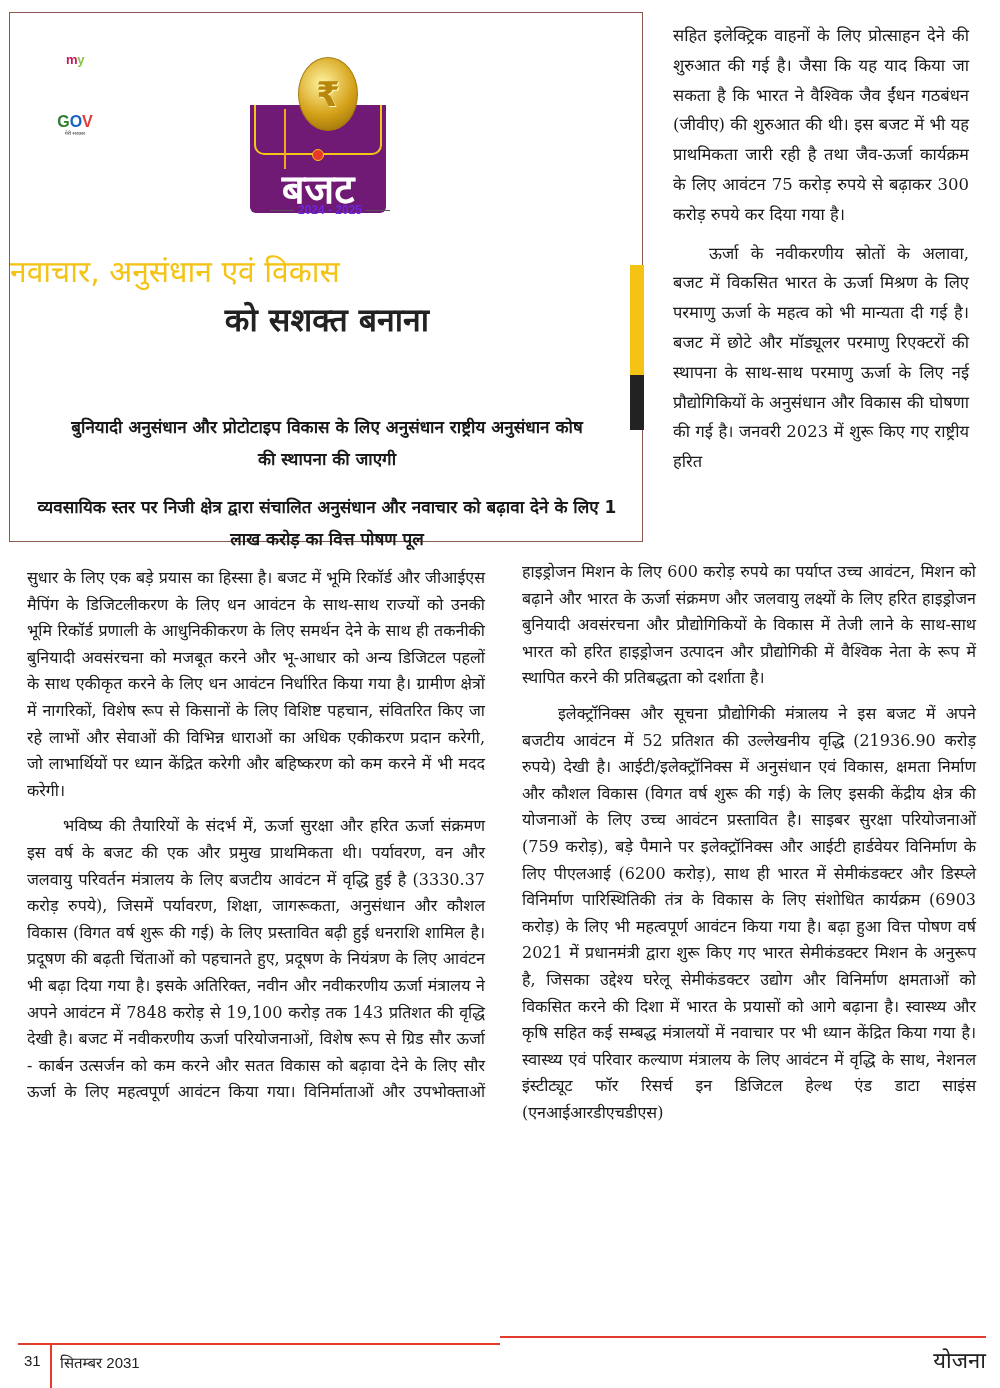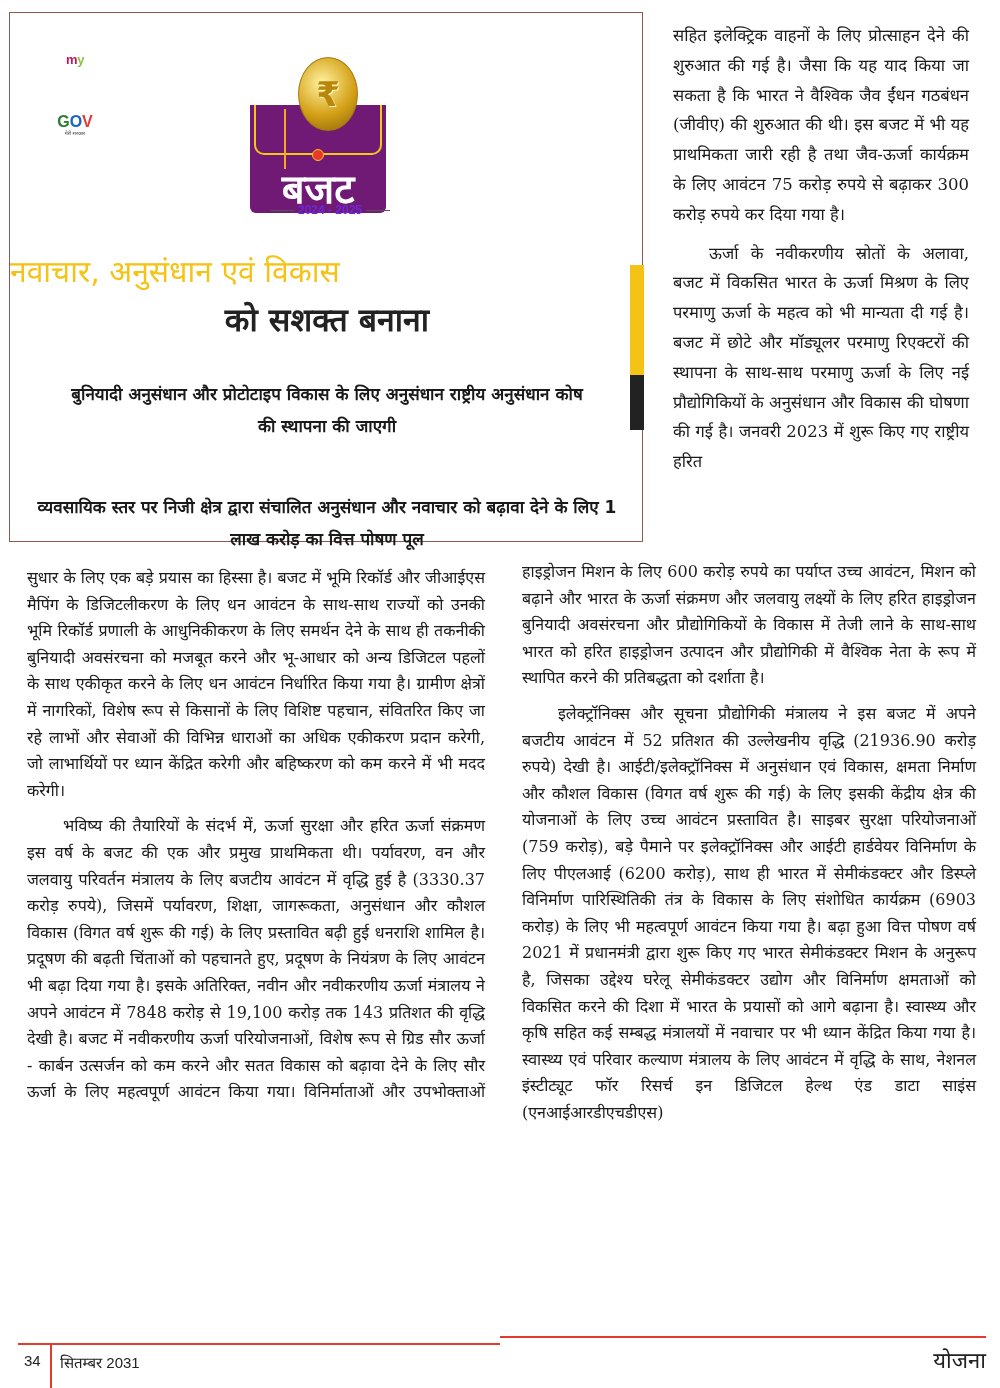--- a/index.html
+++ b/index.html
@@ -77,21 +77,21 @@
       <div class="env-line"></div>
       <div class="env-btn"></div>
       <div class="env-label">बजट</div>
     </div>
   </div>
   <div class="year">2024 - 2025</div>
 
   <div class="title-1">नवाचार, अनुसंधान एवं विकास</div>
   <div class="title-2">को सशक्त बनाना</div>
 
-  <div class="hl hl-1" style="padding:0 55px; box-sizing:border-box;">बुनियादी अनुसंधान और प्रोटोटाइप विकास के लिए अनुसंधान राष्ट्रीय अनुसंधान कोष की स्थापना की जाएगी</div>
+  <div class="hl hl-1" style="padding:0 55px; box-sizing:border-box;margin-top:33px;">बुनियादी अनुसंधान और प्रोटोटाइप विकास के लिए अनुसंधान राष्ट्रीय अनुसंधान कोष की स्थापना की जाएगी</div>
   <div class="hl hl-2" style="padding:0 20px; box-sizing:border-box;margin-top:28px;">व्यवसायिक स्तर पर निजी क्षेत्र द्वारा संचालित अनुसंधान और नवाचार को बढ़ावा देने के लिए 1 लाख करोड़ का वित्त पोषण पूल</div>
 </div>
 
 <div class="accent-yellow"></div>
 <div class="accent-black"></div>
 
 <div class="col col-right-top">
   <p class="last">सहित इलेक्ट्रिक वाहनों के लिए प्रोत्साहन देने की शुरुआत की गई है। जैसा कि यह याद किया जा सकता है कि भारत ने वैश्विक जैव ईंधन गठबंधन (जीवीए) की शुरुआत की थी। इस बजट में भी यह प्राथमिकता जारी रही है तथा जैव-ऊर्जा कार्यक्रम के लिए आवंटन 75 करोड़ रुपये से बढ़ाकर 300 करोड़ रुपये कर दिया गया है।</p>
   <p class="ind last">ऊर्जा के नवीकरणीय स्रोतों के अलावा, बजट में विकसित भारत के ऊर्जा मिश्रण के लिए परमाणु ऊर्जा के महत्व को भी मान्यता दी गई है। बजट में छोटे और मॉड्यूलर परमाणु रिएक्टरों की स्थापना के साथ-साथ परमाणु ऊर्जा के लिए नई प्रौद्योगिकियों के अनुसंधान और विकास की घोषणा की गई है। जनवरी 2023 में शुरू किए गए राष्ट्रीय हरित</p>
 </div>
@@ -102,15 +102,15 @@
 </div>
 
 <div class="col col-right">
   <p class="last">हाइड्रोजन मिशन के लिए 600 करोड़ रुपये का पर्याप्त उच्च आवंटन, मिशन को बढ़ाने और भारत के ऊर्जा संक्रमण और जलवायु लक्ष्यों के लिए हरित हाइड्रोजन बुनियादी अवसंरचना और प्रौद्योगिकियों के विकास में तेजी लाने के साथ-साथ भारत को हरित हाइड्रोजन उत्पादन और प्रौद्योगिकी में वैश्विक नेता के रूप में स्थापित करने की प्रतिबद्धता को दर्शाता है।</p>
   <p class="ind">इलेक्ट्रॉनिक्स और सूचना प्रौद्योगिकी मंत्रालय ने इस बजट में अपने बजटीय आवंटन में 52 प्रतिशत की उल्लेखनीय वृद्धि (21936.90 करोड़ रुपये) देखी है। आईटी/इलेक्ट्रॉनिक्स में अनुसंधान एवं विकास, क्षमता निर्माण और कौशल विकास (विगत वर्ष शुरू की गई) के लिए इसकी केंद्रीय क्षेत्र की योजनाओं के लिए उच्च आवंटन प्रस्तावित है। साइबर सुरक्षा परियोजनाओं (759 करोड़), बड़े पैमाने पर इलेक्ट्रॉनिक्स और आईटी हार्डवेयर विनिर्माण के लिए पीएलआई (6200 करोड़), साथ ही भारत में सेमीकंडक्टर और डिस्प्ले विनिर्माण पारिस्थितिकी तंत्र के विकास के लिए संशोधित कार्यक्रम (6903 करोड़) के लिए भी महत्वपूर्ण आवंटन किया गया है। बढ़ा हुआ वित्त पोषण वर्ष 2021 में प्रधानमंत्री द्वारा शुरू किए गए भारत सेमीकंडक्टर मिशन के अनुरूप है, जिसका उद्देश्य घरेलू सेमीकंडक्टर उद्योग और विनिर्माण क्षमताओं को विकसित करने की दिशा में भारत के प्रयासों को आगे बढ़ाना है। स्वास्थ्य और कृषि सहित कई सम्बद्ध मंत्रालयों में नवाचार पर भी ध्यान केंद्रित किया गया है। स्वास्थ्य एवं परिवार कल्याण मंत्रालय के लिए आवंटन में वृद्धि के साथ, नेशनल इंस्टीट्यूट फॉर रिसर्च इन डिजिटल हेल्थ एंड डाटा साइंस (एनआईआरडीएचडीएस)</p>
 </div>
 
 <div class="footer-line-l"></div>
 <div class="footer-line-r"></div>
 <div class="footer-sep"></div>
-<div class="page-num">34</div>
+<div class="page-num">31</div>
 <div class="footer-date">सितम्बर 2031</div>
 <div class="footer-mag">योजना</div>
 
 </body></html>

